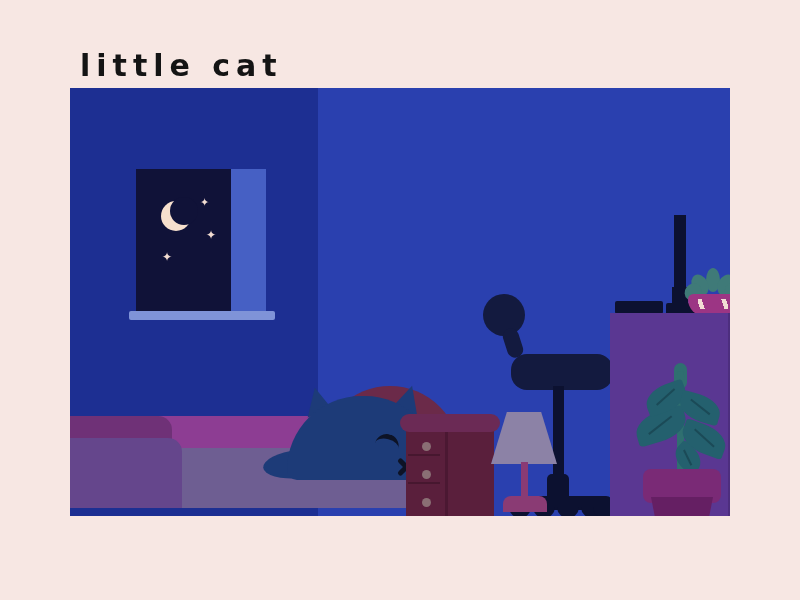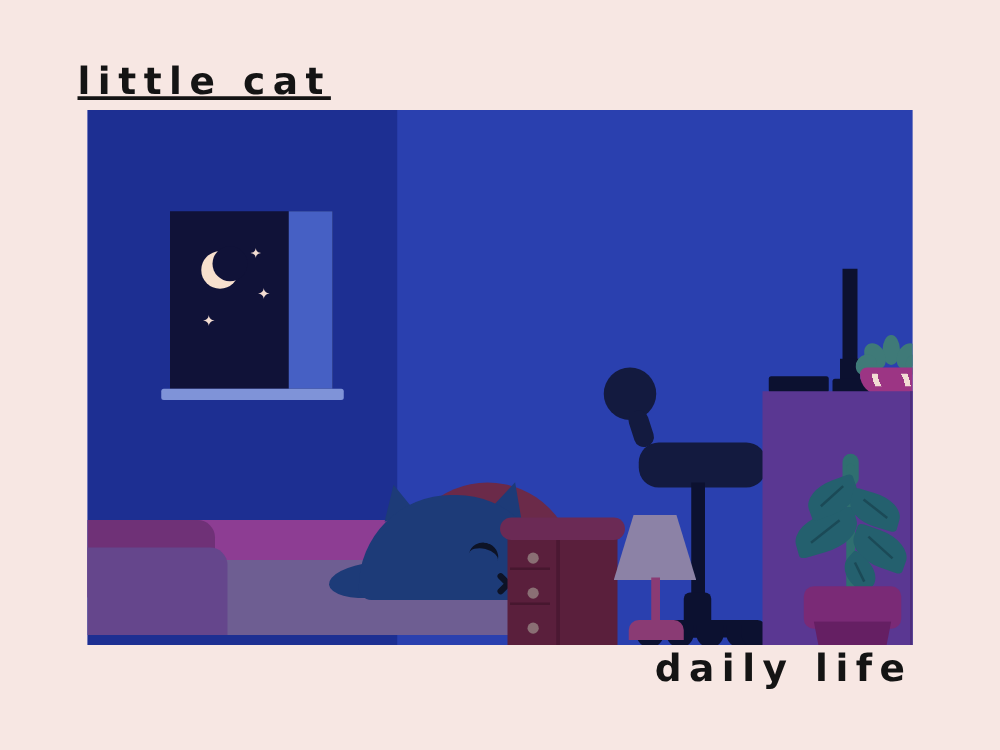--- a/index.html
+++ b/index.html
@@ -13,21 +13,21 @@
   
   .title{
     position:absolute;
     font-family:"DejaVu Sans", sans-serif;
     font-weight:700;
     font-size:30px;
     letter-spacing:6px;
     color:#141414;
     white-space:nowrap;
   }
-  #title-top{left:62px;top:48px;text-decoration:underline;}
+  #title-top{left:80px;top:48px;}
   #title-bottom{right:70px;top:518px;}
 
   
   #room{
     position:absolute;left:70px;top:88px;width:660px;height:428px;
     overflow:hidden;
     background:#2a40af;
   }
   .wall-left{position:absolute;left:0;top:0;width:248px;height:100%;background:#1d2f92;}
   .wall-right{position:absolute;left:248px;top:0;right:0;height:100%;background:#2a40af;}
@@ -261,15 +261,14 @@
     </div>
 
     <div id="lamp">
       <div class="lamp-shade-fill"></div>
       <div class="lamp-pole"></div>
       <div class="lamp-base"></div>
     </div>
 
   </div>
 
-  <div class="title" id="title-bottom">daily life</div>
 
 </div>
 
 </body></html>

